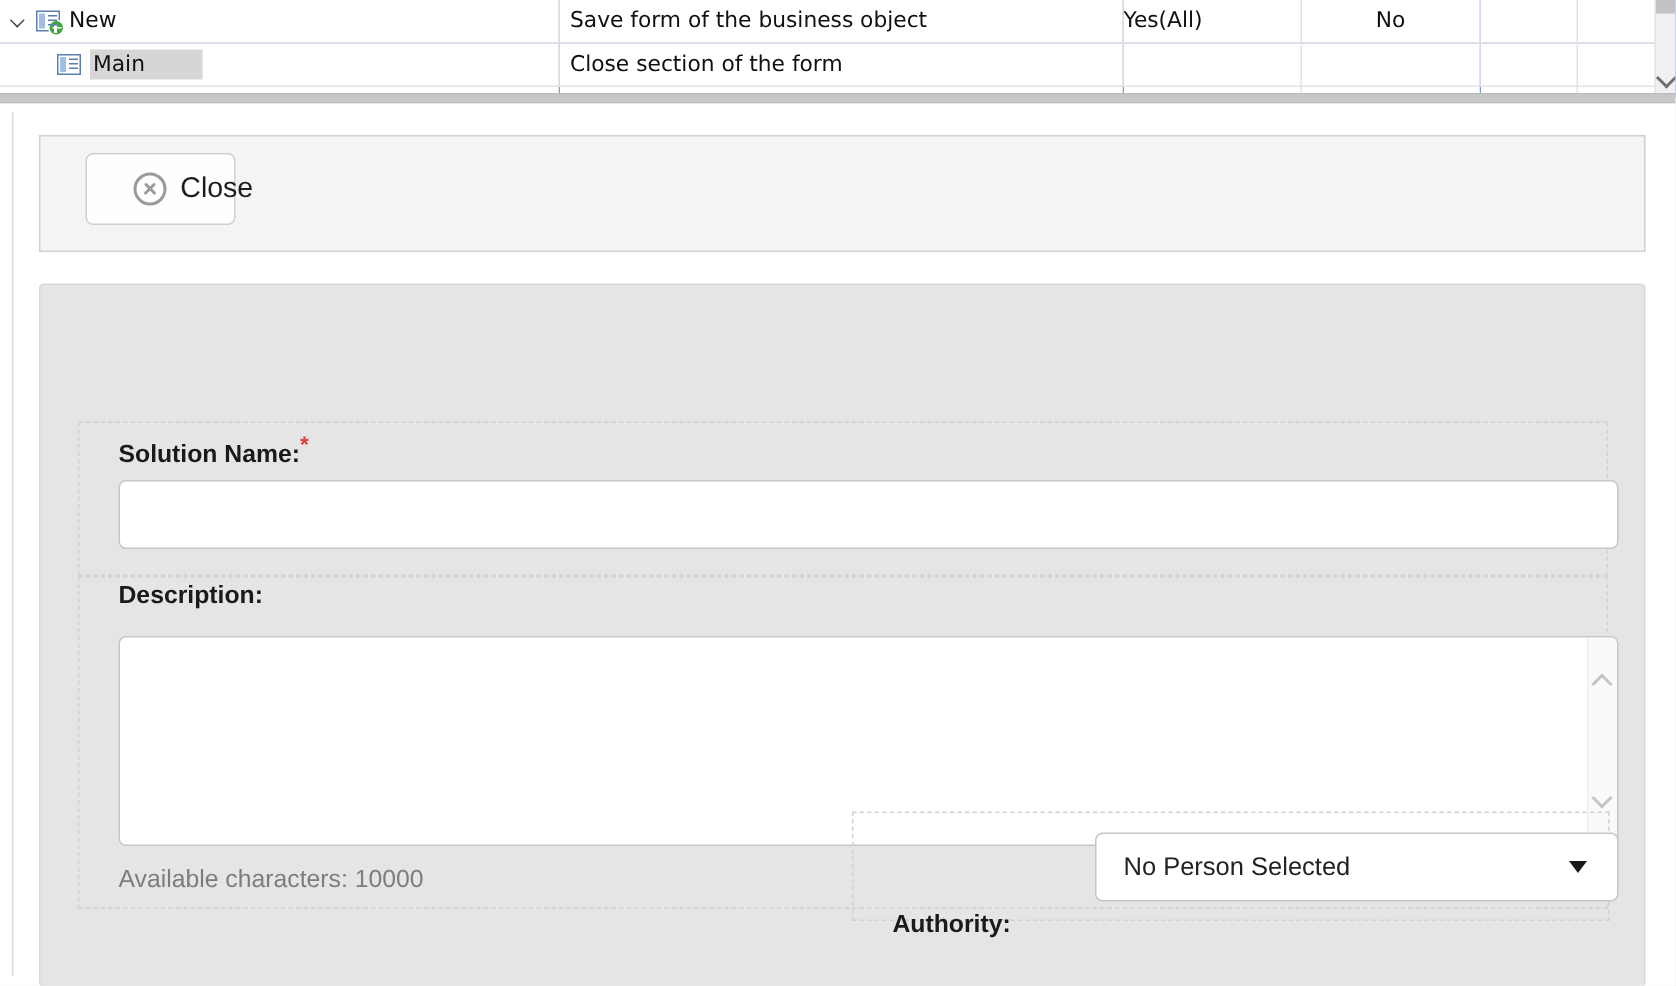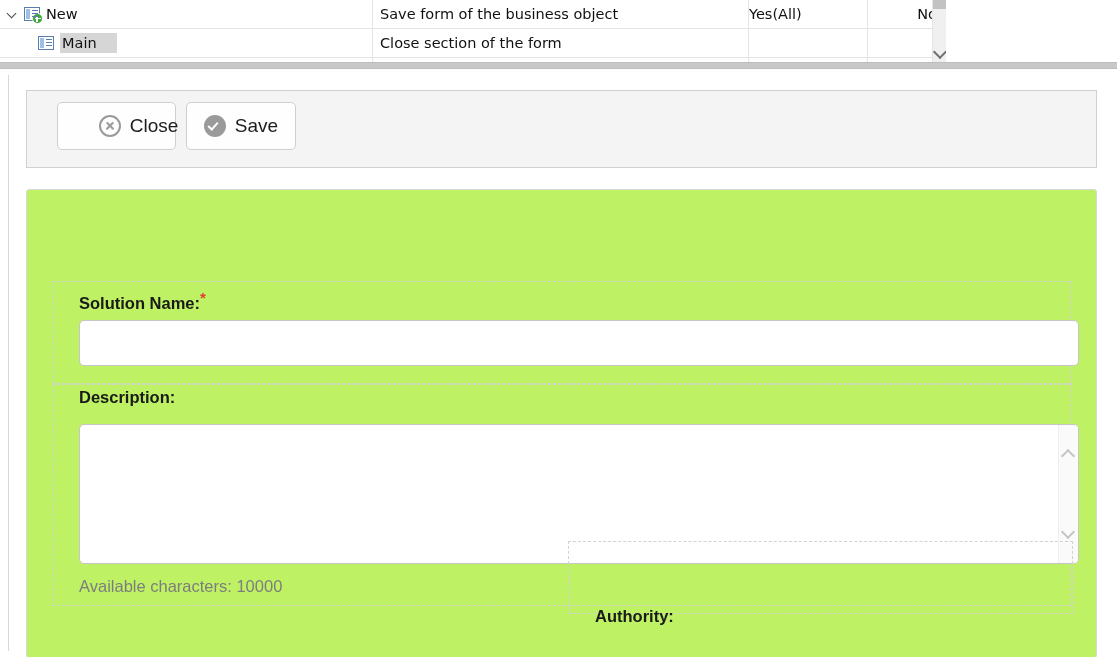--- a/index.html
+++ b/index.html
@@ -14,21 +14,21 @@
     font-family: "Liberation Sans", sans-serif;
     font-size: 15px;
     color: #1a1a1a;
     position: relative;
   }
 
   
   #grid-region {
     position: absolute;
     left: 0; top: 0;
-    width: 946px;
+    width: 1117px;
     height: 65px;
     background: #1d4ed8;
     overflow: hidden;
   }
   .grid-table {
     border-collapse: collapse;
     table-layout: fixed;
     width: 1104px;
     font-family: "DejaVu Sans", sans-serif;
     font-size: 14.5px;
@@ -115,21 +115,21 @@
   .node-icon .plus-badge::before {
     left: 1.5px; top: 3.5px; width: 6px; height: 1.4px;
   }
   .node-icon .plus-badge::after {
     left: 3.3px; top: 1.7px; width: 1.4px; height: 6px;
   }
 
   .node-label { white-space: nowrap; }
   .node-label.selected {
     background: #d6d6d6;
-    padding: 2px 20px 2px 2px;
+    padding: 2px 38px 2px 2px;
     text-align: right;
   }
   .desc-cell { padding-left: 7px !important; white-space: nowrap; }
 
   .row-clipped td {
     height: 10px;
     overflow: hidden;
   }
 
   
@@ -206,21 +206,21 @@
     box-sizing: border-box;
     display: flex;
     align-items: center;
     justify-content: center;
     gap: 9px;
     cursor: pointer;
     font-size: 19px;
     color: #1d1d1d;
     font-family: "Liberation Sans", sans-serif;
   }
-  #btn-close { left: 30px; width: 119px; padding-left: 44px; }
+  #btn-close { left: 30px; width: 100px; padding-left: 44px; }
   #btn-save  { left: 159px; width: 110px; }
 
   .icon-circle-x {
     width: 22px; height: 22px;
     border-radius: 50%;
     border: 2px solid #9a9a9a;
     box-sizing: border-box;
     position: relative;
     flex: 0 0 22px;
   }
@@ -253,21 +253,21 @@
     transform: rotate(42deg);
     box-sizing: border-box;
   }
 
   
   #form-panel {
     position: absolute;
     left: 17px; top: 114px;
     width: 1071px;
     height: 469px;
-    background: #bef264;
+    background: #e5e5e5;
     border: 1px solid #d9d9d9;
     border-radius: 3px;
     box-sizing: border-box;
   }
 
   .fsection {
     position: absolute;
     left: 25px;
     width: 1020px;
     border: 1px dashed #d2d2d2;
@@ -456,24 +456,20 @@
 <div id="splitter"></div>
 
 <div id="form-area">
   <div id="form-outer">
 
     <div id="toolbar-panel">
       <div class="tb-button" id="btn-close">
         <span class="icon-circle-x"></span>
         <span>Close</span>
       </div>
-      <div class="tb-button" id="btn-save">
-        <span class="icon-circle-check"></span>
-        <span>Save</span>
-      </div>
     </div>
 
     <div id="form-panel">
 
       <div class="fsection" id="sec-name">
         <div class="field-label" id="solution-name-label">
           <span>Solution Name:</span><span class="req-star">*</span>
         </div>
         <input class="text-input" id="solution-name-input" type="text" placeholder="" style="">
       </div>
@@ -486,17 +482,21 @@
             <div class="ta-arrow" id="ta-arrow-up"></div>
             <div class="ta-arrow" id="ta-arrow-down"></div>
           </div>
         </div>
         <div id="avail-chars">Available characters: 10000</div>
       </div>
 
 
       <div class="half-section" id="sec-right">
         <div class="field-label" id="authority-label">Authority:</div>
+        <div id="authority-select">
+          <span id="authority-value">No Person Selected</span>
+          <span class="caret-down"></span>
+        </div>
       </div>
 
     </div>
   </div>
 </div>
 
 </body></html>

